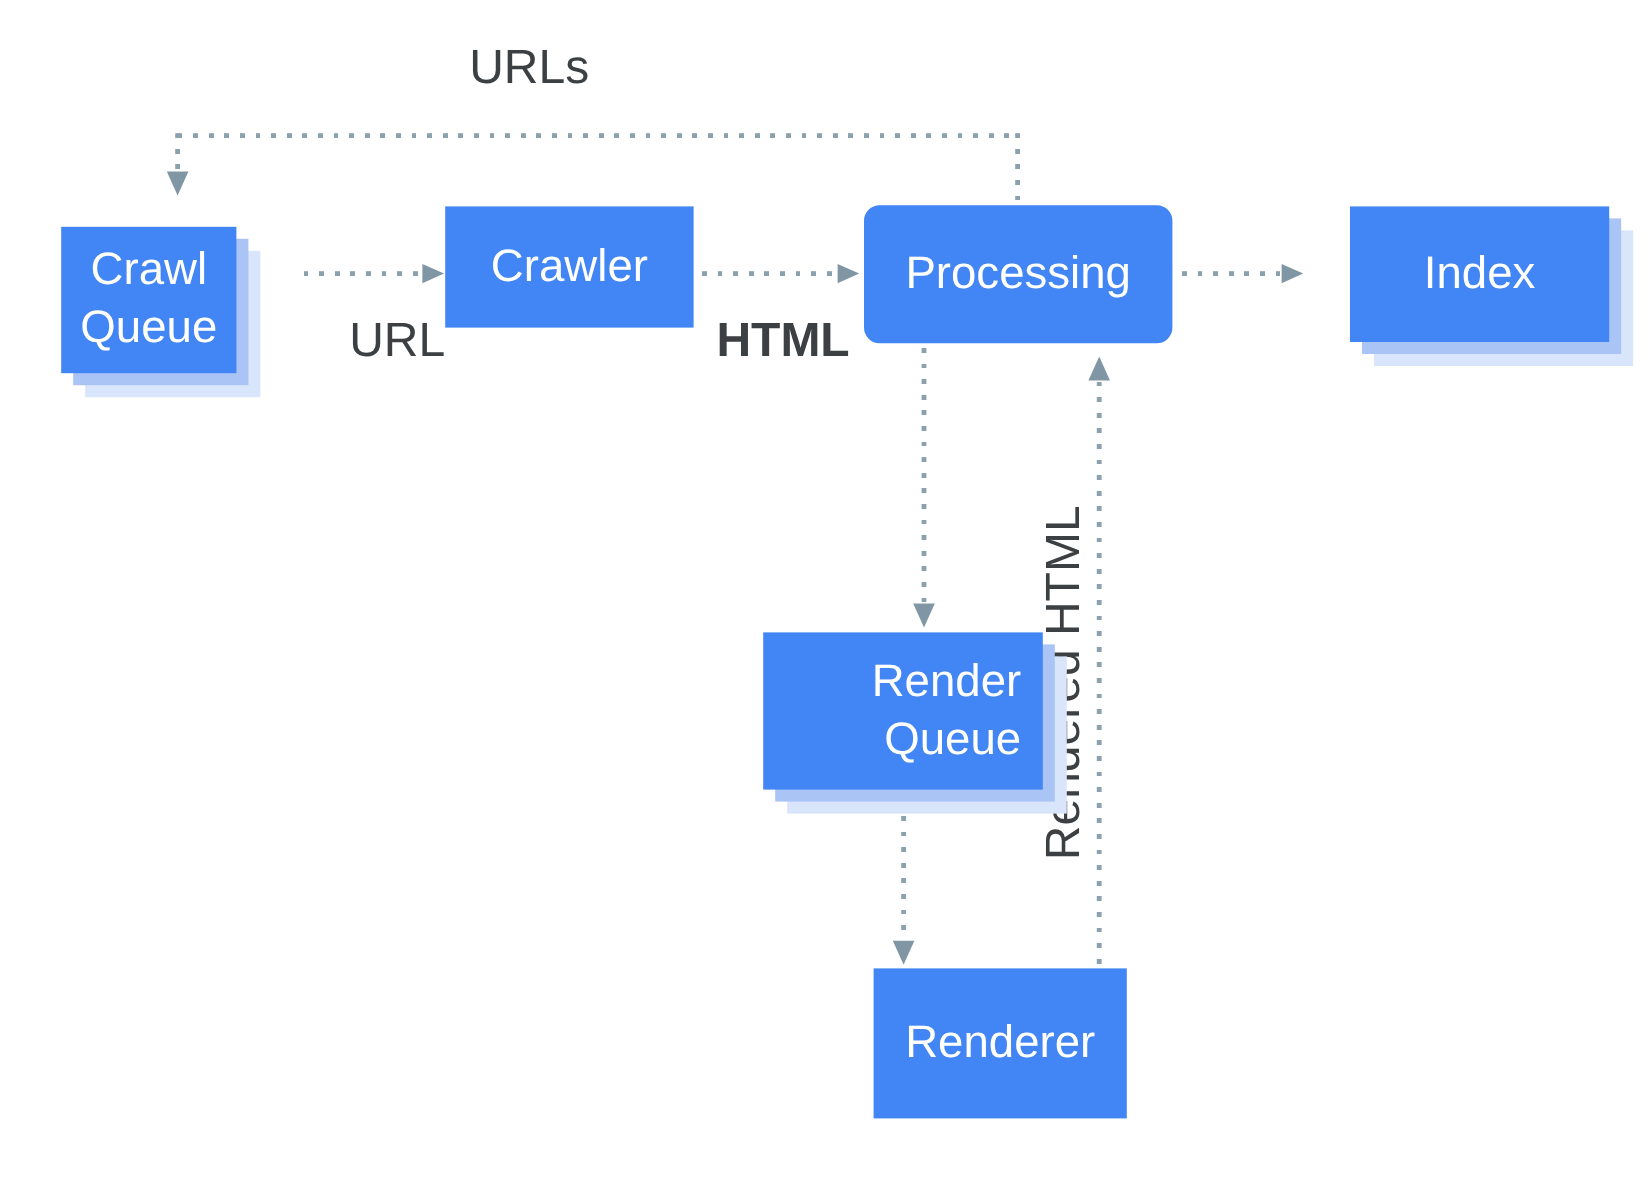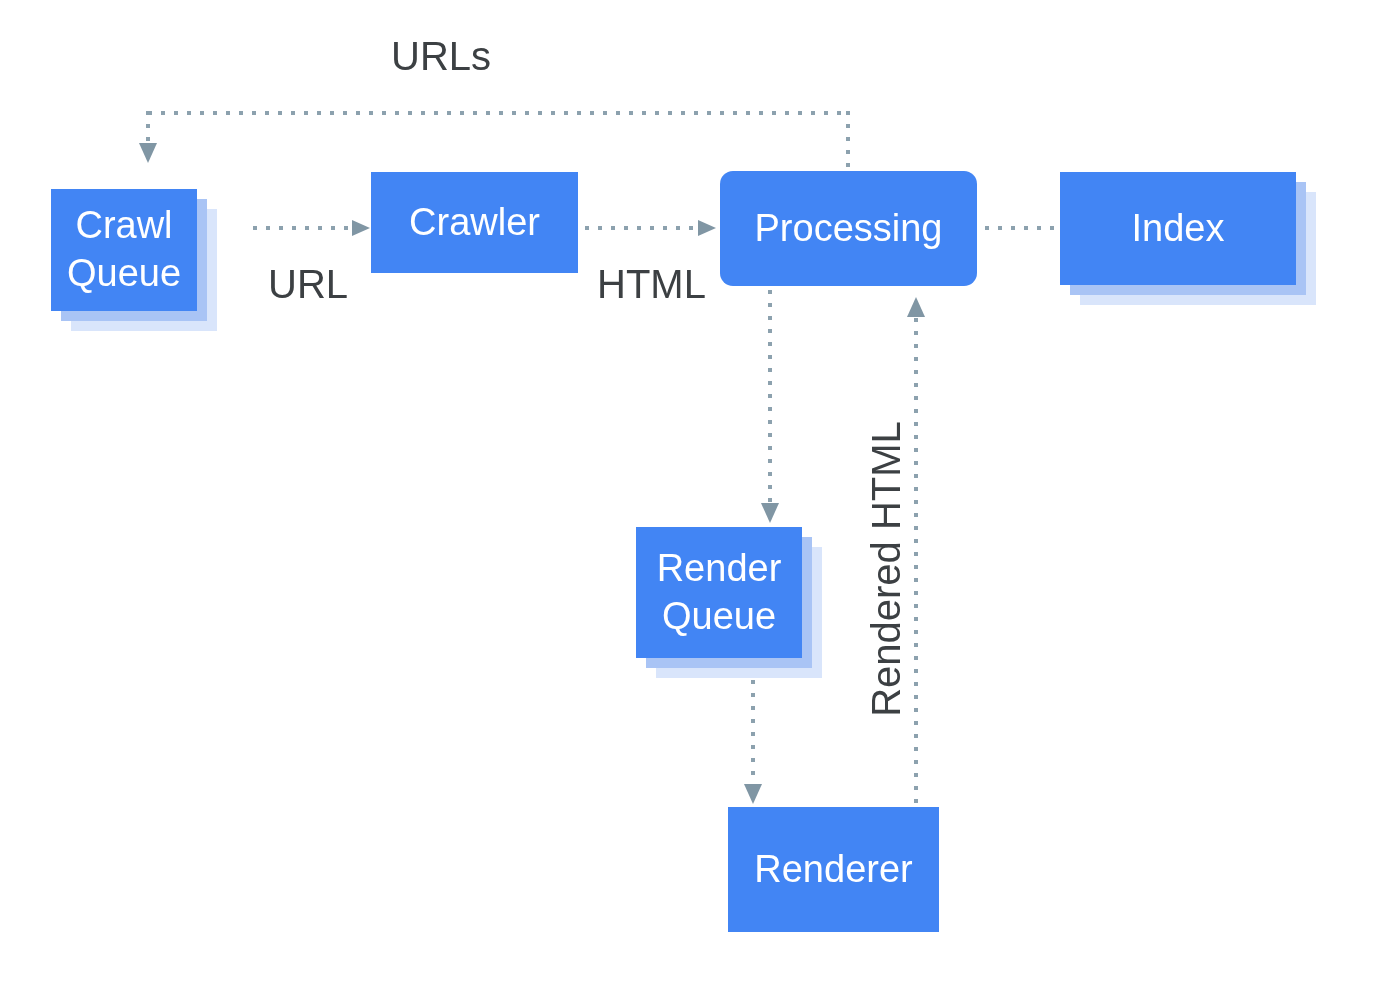--- a/index.html
+++ b/index.html
@@ -35,22 +35,22 @@
     font-weight: 500;
     line-height: 1.26;
     padding: 0 18px;
   }
   .node.shadowed {
     box-shadow: 10px 10px 0 var(--shadow-inner), 20px 20px 0 var(--shadow-outer);
   }
   .n-crawl-queue  { left: 51px;  top: 169px; width: 146px; height: 122px; margin-top: 20px; }
   .n-crawler      { left: 371px; top: 172px; width: 207px; height: 101px; }
   .n-processing   { left: 720px; top: 171px; width: 257px; height: 115px; border-radius: 13px; }
-  .n-index        { left: 1060px;top: 172px; width: 236px; height: 113px; }
-  .n-render-queue { left: 636px; top: 527px; width: 166px; height: 131px; }
+  .n-index        { left: 1125px;top: 172px; width: 216px; height: 113px; }
+  .n-render-queue { left: 636px; top: 527px; width: 233px; height: 131px; text-align: right; }
   .n-renderer     { left: 728px; top: 807px; width: 211px; height: 125px; }
 
   .hline {
     position: absolute;
     height: 4px;
     background-image: repeating-linear-gradient(to right, var(--connector) 0 4px, transparent 4px 13px);
   }
   .vline {
     position: absolute;
     width: 4px;
@@ -74,22 +74,22 @@
   }
 
   .edge-label {
     position: absolute;
     color: var(--label-text);
     font-size: 40px;
     font-weight: 500;
     white-space: nowrap;
   }
   .l-urls { left: 391px; top: 34px; }
-  .l-url  { left: 268px; top: 262px; }
-  .l-html { left: 597px; top: 262px; }
+  .l-url  { left: 291px; top: 262px; }
+  .l-html { left: 597px; top: 262px; font-weight: bold; }
   .l-rendered-html {
     left: 726px;
     top: 547px;
     width: 320px;
     height: 44px;
     text-align: center;
     transform: rotate(-90deg);
   }
 
   

